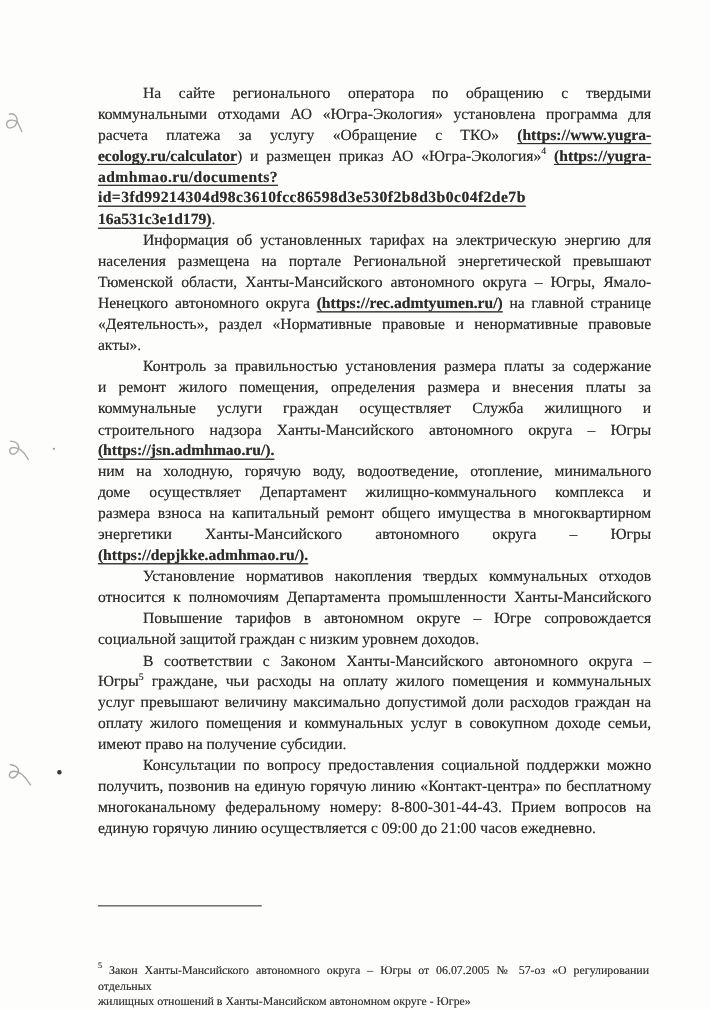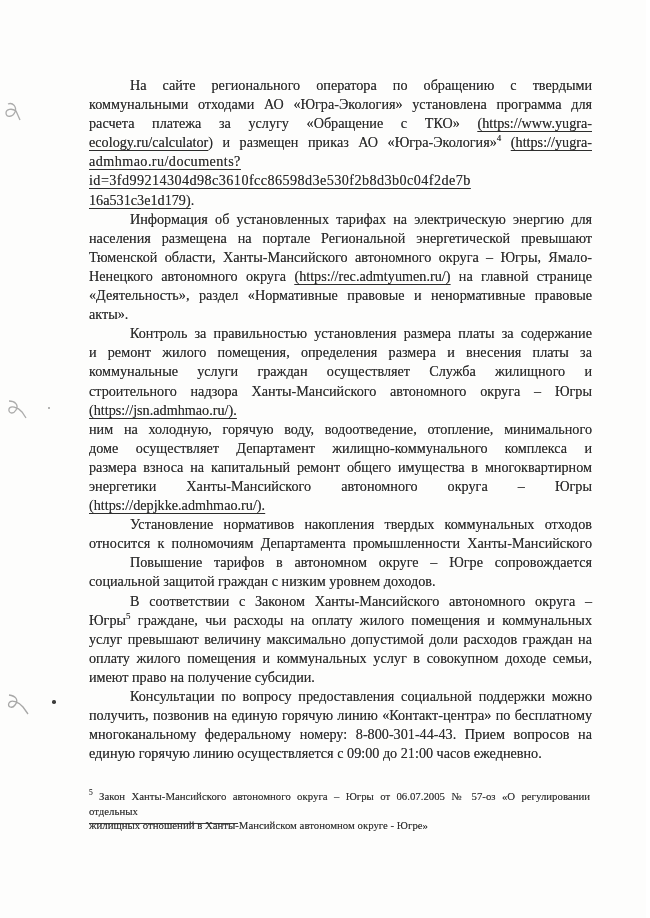--- a/index.html
+++ b/index.html
@@ -25,35 +25,36 @@
     white-space:normal;
   }
   .line.first{text-indent:41px;}
   .line.last{text-align-last:left;}
   .line.stretch{letter-spacing:0.42px;}
   .seg-link{
     text-decoration:underline;
     text-decoration-thickness:1px;
     text-underline-offset:2.5px;
     color:inherit;
+    font-weight:bold;
   }
   .seg-sup{
     font-size:9px;
     vertical-align:super;
     line-height:0;
   }
   .footnote-sep{
     position:absolute;
     left:89px;top:823px;
     width:149px;height:0;
     border-top:1.6px solid #3a3a3a;
   }
   .footnote{
     position:absolute;
-    left:89px;top:789px;width:501px;
+    left:89px;top:875px;width:501px;
     font-size:10.8px;
     line-height:14.6px;
     color:#343434;
     text-shadow:0 0 0.3px rgba(52,52,52,0.6);
   }
   .footnote .seg-sup{font-size:7.5px;}
   .pen-mark{position:absolute;pointer-events:none;}
   .ink-dot{position:absolute;border-radius:50%;background:#3c3c3c;}
 </style>
 </head>

